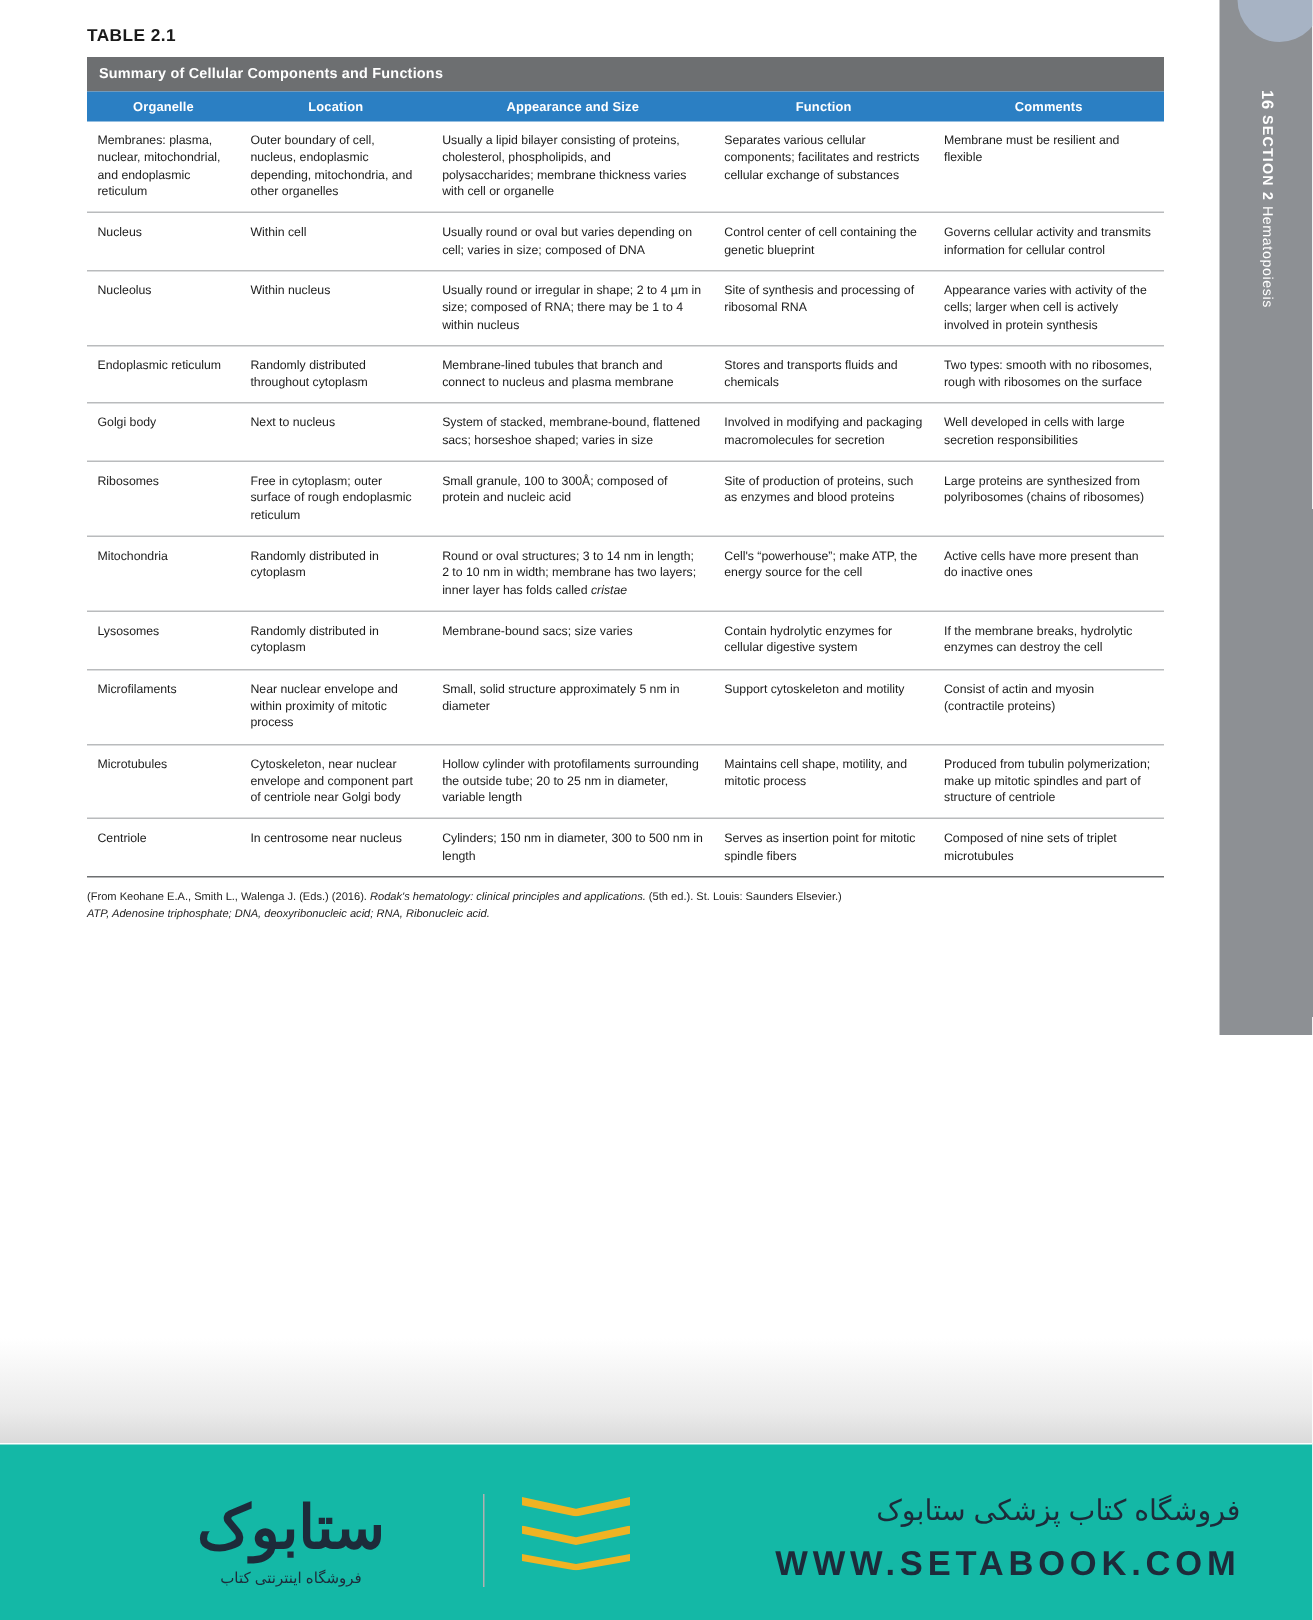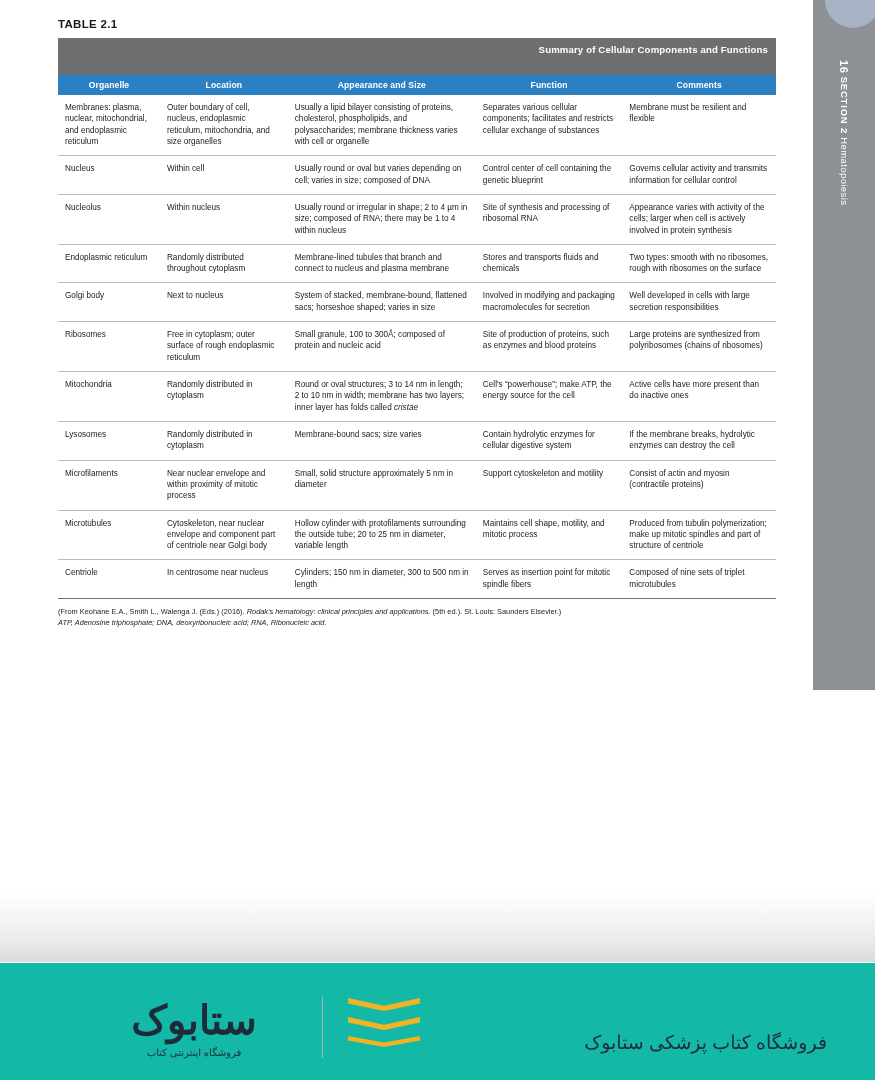--- a/index.html
+++ b/index.html
@@ -70,24 +70,24 @@
   }
   table.tbl {
     width: 100%;
     border-collapse: collapse;
     table-layout: fixed;
   }
   table.tbl caption {
     caption-side: top;
     background: #6d6f71;
     color: #ffffff;
-    text-align: right;
+    text-align: left;
     font-size: 9.6px;
     font-weight: bold;
-    padding: 6px 8px 20px 8px;
+    padding: 6px 8px 6px 8px;
     letter-spacing: .15px;
   }
   table.tbl thead th {
     background: #2b7fc3;
     color: #ffffff;
     text-align: center;
     font-size: 8.6px;
     font-weight: bold;
     padding: 5px 7px 5px 7px;
     letter-spacing: .1px;
@@ -216,21 +216,21 @@
           <th class="c0">Organelle</th>
           <th class="c1">Location</th>
           <th class="c2">Appearance and Size</th>
           <th class="c3">Function</th>
           <th class="c4">Comments</th>
         </tr>
       </thead>
       <tbody>
         <tr>
           <td class="c0">Membranes: plasma, nuclear, mitochondrial, and endoplasmic reticulum</td>
-          <td class="c1">Outer boundary of cell, nucleus, endoplasmic reticulum, mitochondria, and size organelles</td>
+          <td class="c1">Outer boundary of cell, nucleus, endoplasmic depending, mitochondria, and other organelles</td>
           <td class="c2">Usually a lipid bilayer consisting of proteins, cholesterol, phospholipids, and polysaccharides; membrane thickness varies with cell or organelle</td>
           <td class="c3">Separates various cellular components; facilitates and restricts cellular exchange of substances</td>
           <td class="c4">Membrane must be resilient and flexible</td>
         </tr>
         <tr>
           <td class="c0">Nucleus</td>
           <td class="c1">Within cell</td>
           <td class="c2">Usually round or oval but varies depending on cell; varies in size; composed of DNA</td>
           <td class="c3">Control center of cell containing the genetic blueprint</td>
           <td class="c4">Governs cellular activity and transmits information for cellular control</td>
@@ -318,16 +318,17 @@
       <div class="brand-sub">فروشگاه اینترنتی کتاب</div>
     </div>
     <div class="divider-v"></div>
     <div class="chevrons">
       <div class="chev c-a"></div>
       <div class="chev c-b"></div>
       <div class="chev c-c"></div>
     </div>
     <div class="brand-right">
       <div class="brand-fa">فروشگاه کتاب پزشکی ستابوک</div>
+      <div class="brand-url">WWW.SETABOOK.COM</div>
     </div>
   </div>
 
 </div>
 
 </body></html>

